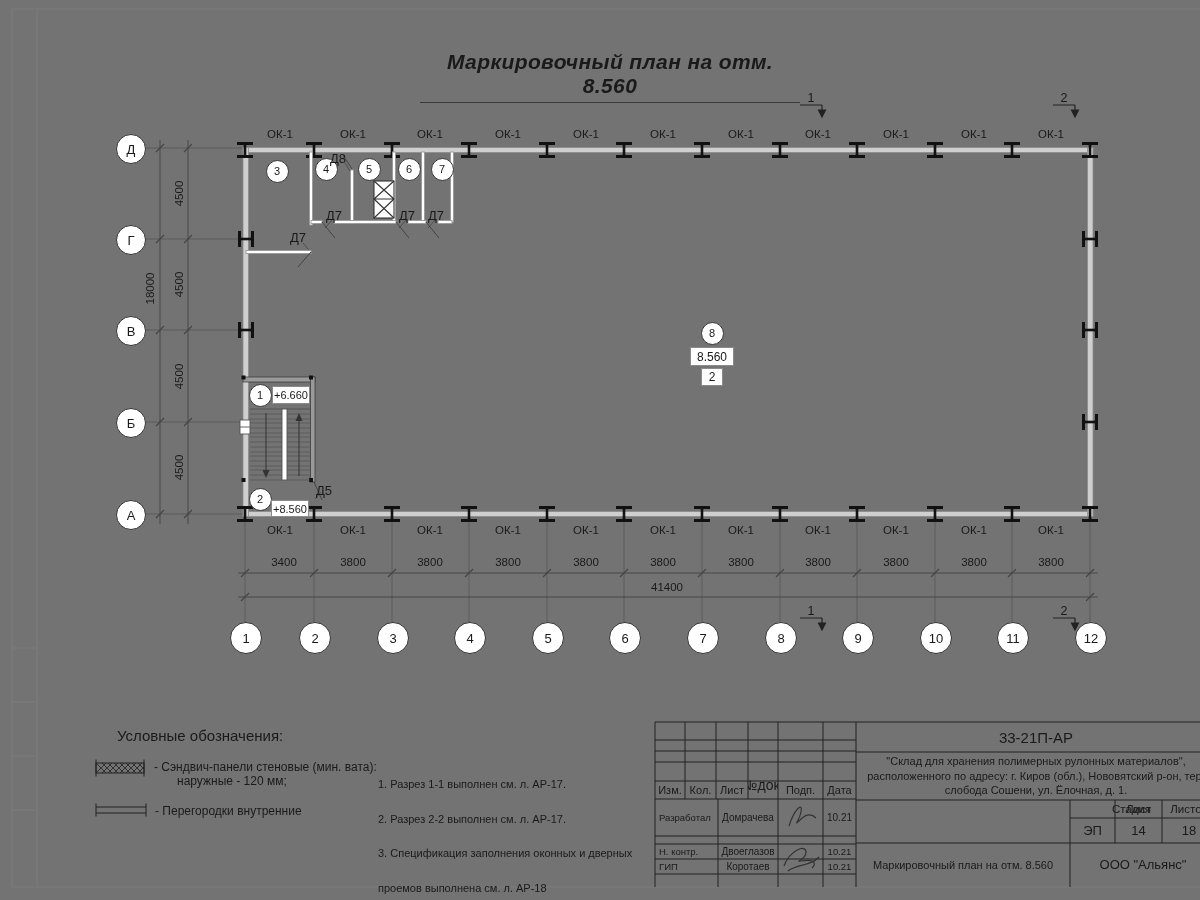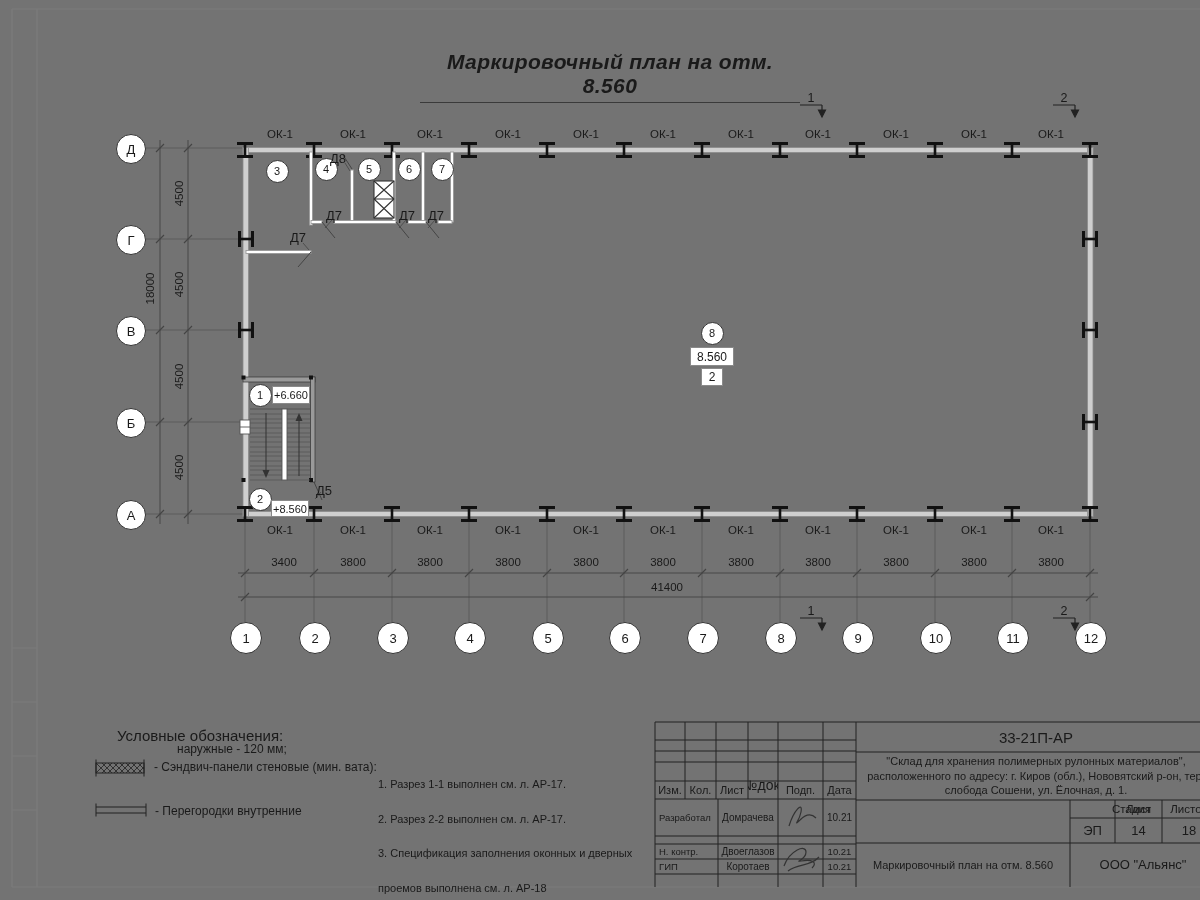--- a/index.html
+++ b/index.html
@@ -257,21 +257,21 @@
 <div class="dlab" style="left:290px;top:230px;">Д7</div>
 <div class="dlab" style="left:316px;top:483px;">Д5</div>
 
 <div class="snum" style="left:801px;top:91px;">1</div>
 <div class="snum" style="left:1054px;top:91px;">2</div>
 <div class="snum" style="left:801px;top:604px;">1</div>
 <div class="snum" style="left:1054px;top:604px;">2</div>
 
 <div class="abs" style="left:117px;top:727px;font-size:15px;">Условные обозначения:</div>
 <div class="leg" style="left:154px;top:760px;">- Сэндвич-панели стеновые (мин. вата):</div>
-<div class="leg" style="left:160px;top:742px;padding-left:17px;">наружные - 120 мм;</div>
+<div class="leg" style="left:160px;top:774px;padding-left:17px;">наружные - 120 мм;</div>
 <div class="leg" style="left:155px;top:804px;">- Перегородки внутренние</div>
 
 <div class="notes">
   <div>1. Разрез 1-1 выполнен см. л. АР-17.</div>
   <div>2. Разрез 2-2 выполнен см. л. АР-17.</div>
   <div>3. Спецификация заполнения оконных и дверных</div>
   <div>проемов выполнена см. л. АР-18</div>
   
   
   

